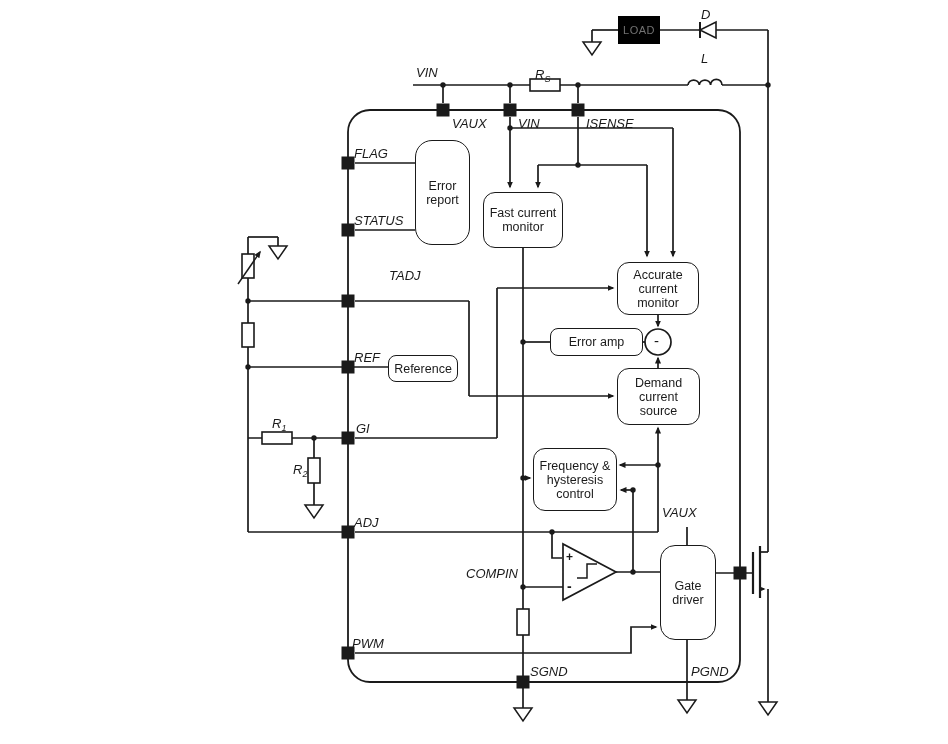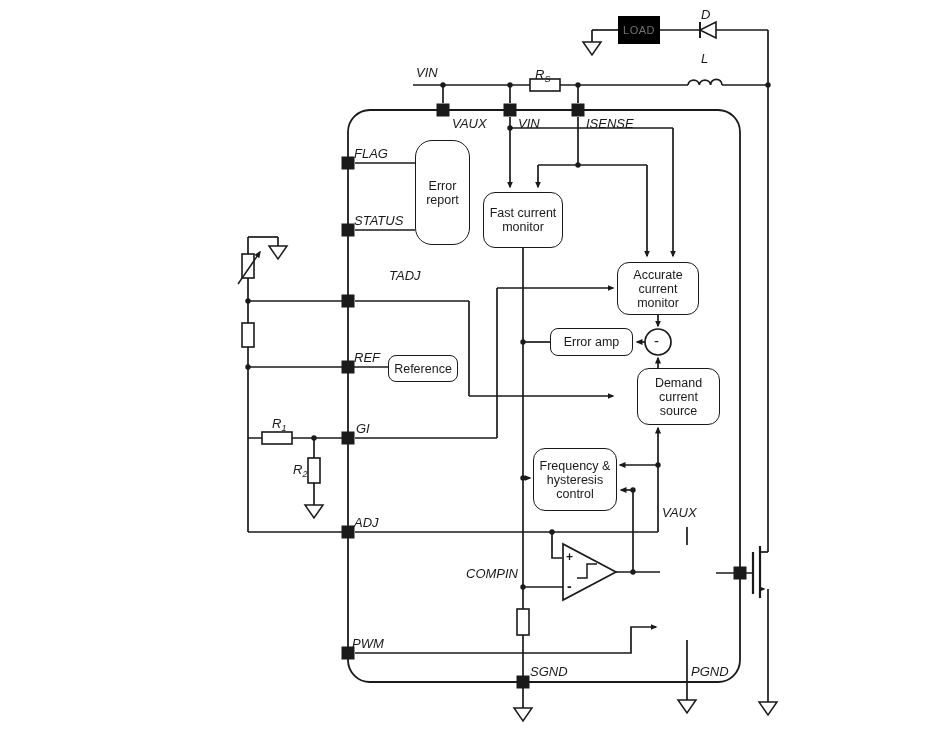--- a/index.html
+++ b/index.html
@@ -172,31 +172,34 @@
 
   <div class="blk" style="left:415px;top:140px;width:55px;height:105px;border-radius:17px;">
       <span>Error report</span>
     </div>
   <div class="blk" style="left:483px;top:192px;width:80px;height:56px;">
       <span>Fast current monitor</span>
     </div>
   <div class="blk" style="left:617px;top:262px;width:82px;height:53px;">
       <span>Accurate current monitor</span>
     </div>
-  <div class="blk small" style="left:550px;top:328px;width:83px;height:28px;">
+  <div class="blk small" style="left:550px;top:328px;width:93px;height:28px;">
       <span>Error amp</span>
     </div>
-  <div class="blk" style="left:617px;top:368px;width:83px;height:57px;margin-left:20px;">
+  <div class="blk" style="left:617px;top:368px;width:83px;height:57px;">
       <span>Demand current source</span>
     </div>
   <div class="blk" style="left:533px;top:448px;width:84px;height:63px;">
       <span>Frequency &amp; hysteresis control</span>
     </div>
   <div class="blk small" style="left:388px;top:355px;width:70px;height:27px;">
       <span>Reference</span>
+    </div>
+  <div class="blk" style="left:660px;top:545px;width:56px;height:95px;border-radius:15px;">
+      <span>Gate driver</span>
     </div>
   <div class="loadblk" style="left:618px;top:16px;width:42px;height:28px;">
       <span>LOAD</span>
     </div>
 
   <div class="sym" style="left:566px;top:551px;"><span>+</span></div>
   <div class="sym" style="left:567px;top:580px;font-size:14px;"><span>-</span></div>
   <div class="minus-node" style="left:654px;top:332px;"><span>-</span></div>
 
   <div class="lbl" style="left:452px;top:117px;"><span>VAUX</span></div>

